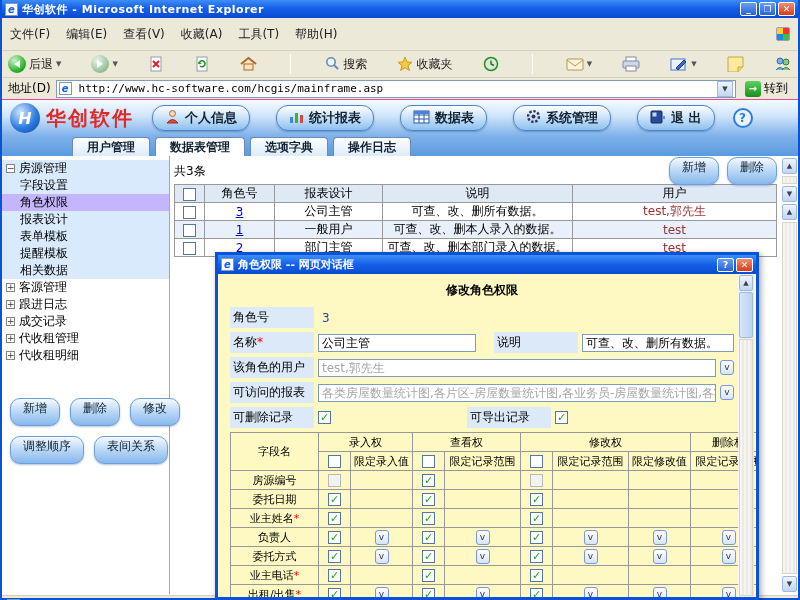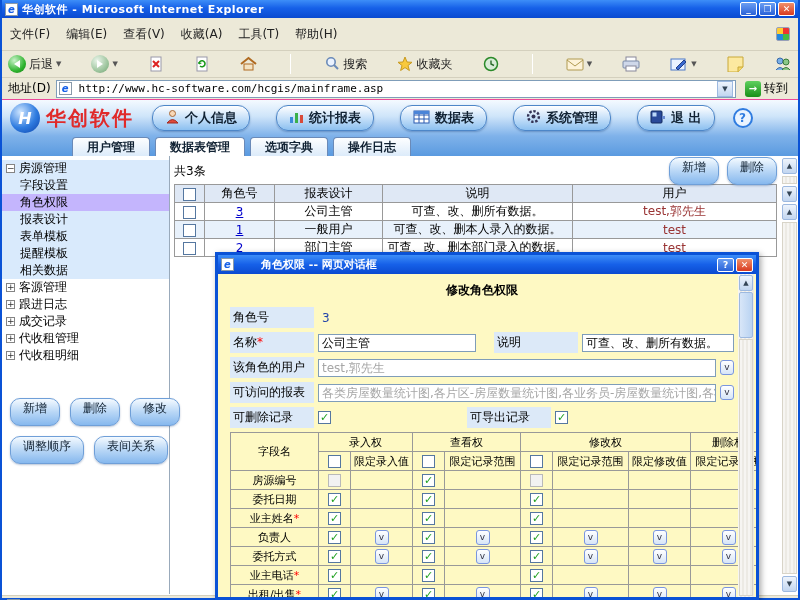--- a/index.html
+++ b/index.html
@@ -131,21 +131,21 @@
   .statusbar { height:22px; display:flex; align-items:center; gap:5px; padding:0 5px;
                border-top:1px solid #fff; box-shadow:inset 0 1px 0 #d4d0be; }
   .status-text { color:#000; }
 
   
   .dialog { position:absolute; left:213px; top:252px; width:544px; height:348px; z-index:10;
             border:3px solid #0a52d6; border-bottom-width:3px; background:#fff; overflow:hidden;
             box-shadow:2px 2px 6px rgba(0,0,0,.35); }
   .dlg-title { height:19px; background:linear-gradient(180deg,#3d8ef8 0%,#1660e8 50%,#0a4ad0 100%);
                display:flex; align-items:center; padding:0 3px; color:#fff; font-weight:bold; font-size:11px; }
-  .dlg-title .ttl { flex:1; white-space:nowrap; overflow:hidden;margin-left:23px; }
+  .dlg-title .ttl { flex:1; white-space:nowrap; overflow:hidden; }
   .dlg-body { position:relative; height:calc(100% - 19px); background:#fef9c3; overflow:hidden;
               padding:4px 22px 0 12px; }
   .dlg-scroll { position:absolute; top:0; right:2px; bottom:0; width:16px;
                 display:flex; flex-direction:column; padding:1px; background:repeating-linear-gradient(90deg,#f6f5f2 0 2px,#eceae4 2px 4px); }
   .dlg-heading { text-align:center; font-weight:bold; margin:4px 0 8px 0; color:#000; }
   .frow { display:flex; align-items:center; margin-bottom:4px; gap:4px; }
   .flabel { width:84px; background:#dce9f8; padding:2px 3px; flex:0 0 auto; }
   .freq { color:#f00; }
   .fvalue-plain { color:#2244aa; padding-left:4px; }
   .finput { border:1px solid #7f9db9; height:18px; padding:0 3px; line-height:16px; background:#fff; overflow:hidden; white-space:nowrap; }

